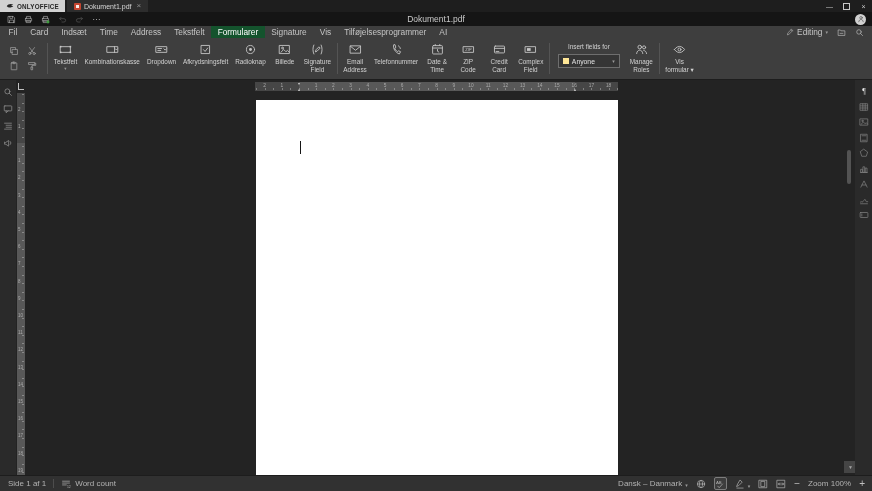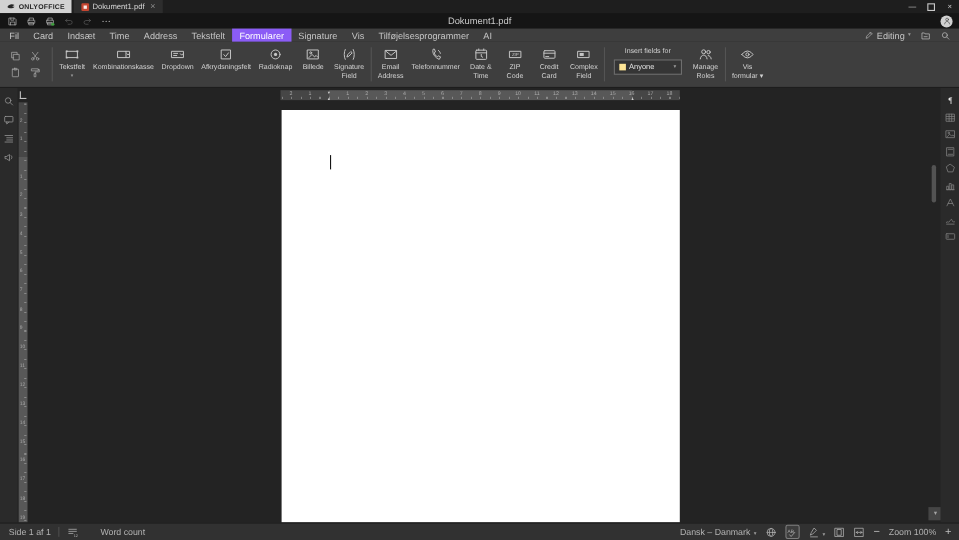--- a/index.html
+++ b/index.html
@@ -26,21 +26,21 @@
   .qat .qbtn svg{width:9px;height:9px}
   .qat .dim{color:#5d5d5d}
   .doc-title{position:absolute;left:0;right:0;text-align:center;font-size:8.5px;color:#c9c9c9;pointer-events:none}
   .avatar{margin-left:auto;margin-right:6px;width:11px;height:11px;border-radius:50%;background:#d0d0d0;color:#3a3a3a;display:flex;align-items:center;justify-content:center}
   .avatar svg{width:8px;height:8px}
 
   
   .menubar{position:absolute;left:0;top:26px;right:0;height:12px;background:#3e3e3e;display:flex;align-items:stretch;font-size:8.3px;color:#c5c5c5}
   .mtabs{display:flex;align-items:stretch;padding-left:2px}
   .mtab{display:flex;align-items:center;padding:0 6.5px;cursor:default}
-  .mtab.active{background:#8b5cf6;color:#fff}
+  .mtab.active{background:#14532d;color:#fff}
   .menu-right{margin-left:auto;display:flex;align-items:center;gap:9px;padding-right:8px}
   .mode{display:flex;align-items:center;gap:3px}
   .mode svg{width:8px;height:8px}
   .menu-right .mrico svg{width:9px;height:9px}
   .caret{font-size:5px;color:#9a9a9a;line-height:1}
 
   
   .ribbon{position:absolute;left:0;top:38px;right:0;height:42px;background:#3e3e3e;border-bottom:1px solid #1d1d1d;
           box-sizing:border-box;display:flex;align-items:stretch;padding:0 2px}
   .clip-grid{display:grid;grid-template-columns:11px 11px;grid-template-rows:11px 11px;gap:4px 7px;align-content:center;padding:0 7px;color:#a8a8a8}
@@ -88,21 +88,21 @@
   .statusbar{position:absolute;left:0;bottom:0;right:0;height:16px;background:#313131;border-top:1px solid #1d1d1d;
              box-sizing:border-box;display:flex;align-items:center;font-size:8px;color:#b3b3b3}
   .sb-left{display:flex;align-items:center;gap:7px;padding-left:8px}
   .sb-div{width:1px;height:9px;background:#4d4d4d}
   .sb-right{margin-left:auto;display:flex;align-items:center;gap:8px;padding-right:7px}
   .sbic{color:#b3b3b3}
   .sbic svg{width:10px;height:10px}
   .boxed{border:1px solid #7d7d7d;border-radius:2px;background:#3d3d3d;padding:.5px}
   .lang{display:flex;align-items:flex-end;gap:3px}
   .zbtn{font-size:10px;color:#c0c0c0;line-height:1}
-  .wc{display:flex;align-items:center;gap:20px}
+  .wc{display:flex;align-items:center;gap:4px}
 </style>
 </head>
 <body>
 
 <div id="app">
 
   <div class="tabbar">
     <div class="app-btn">
       <span class="app-logo">
           <svg viewBox="0 0 16 16" fill="none" stroke="currentColor" stroke-width="1.1" stroke-linecap="round" stroke-linejoin="round">

